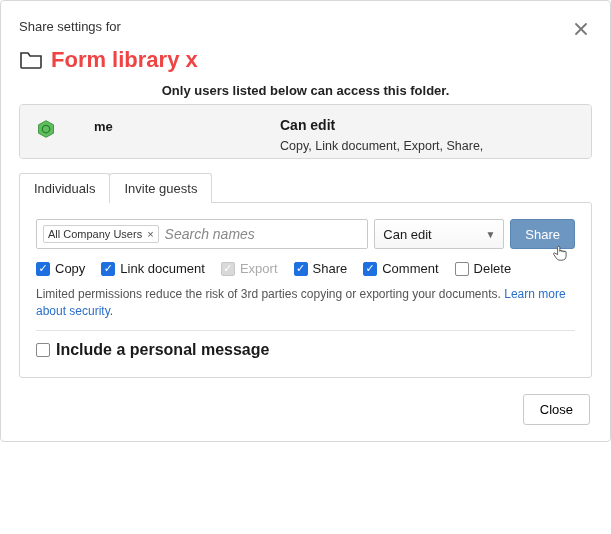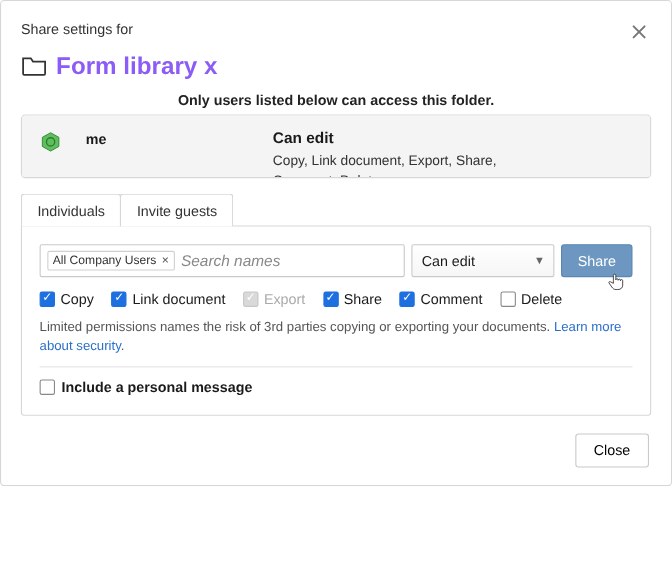--- a/index.html
+++ b/index.html
@@ -46,40 +46,40 @@
   .folder-icon {
     width: 24px;
     height: 20px;
     stroke: #333;
     fill: none;
     stroke-width: 1.6;
   }
   .title-text {
     font-size: 22px;
     font-weight: 700;
-    color: #8b5cf6;
+    color: #ef4444;
   }
   .subtitle {
     text-align: center;
     font-weight: 700;
     font-size: 13px;
     color: #222;
     margin-bottom: 6px;
   }
   .users-panel {
     border: 1px solid #d7d7d7;
     border-radius: 4px;
     height: 170px;
     overflow: hidden;
   }
   .user-row {
     background: #f4f4f4;
     display: flex;
     padding: 12px 14px 10px 14px;
-    gap: 20px;
+    gap: 36px;
   }
   .avatar-cell {
     width: 24px;
     display: flex;
     justify-content: center;
     padding-top: 2px;
   }
   .avatar-icon {
     width: 20px; height: 20px;
   }
@@ -268,21 +268,21 @@
   }
   .divider {
     border: none;
     border-top: 1px solid #e4e4e4;
     margin: 10px 0;
   }
   .personal-row {
     display: flex;
     align-items: center;
     gap: 6px;
-    font-size: 13px;
+    font-size: 16px;
     font-weight: 700;
   }
   .footer {
     display: flex;
     justify-content: flex-end;
     margin-top: 16px;
     margin-right: 2px;
   }
   .close-btn {
     background: #fff;
@@ -384,21 +384,21 @@
           <span class="cbox checked">✓</span>
           <span>Comment</span>
         </label>
         <label class="chk">
           <span class="cbox"></span>
           <span>Delete</span>
         </label>
       </div>
 
       <div class="helper">
-        <span>Limited permissions names the risk of 3rd parties copying or exporting your documents. </span><a href="#">Learn more about security</a><span>.</span>
+        <span>Limited permissions reduce the risk of 3rd parties copying or exporting your documents. </span><a href="#">Learn more about security</a><span>.</span>
       </div>
 
       <hr class="divider">
 
       <label class="personal-row">
         <span class="cbox"></span>
         <span>Include a personal message</span>
       </label>
 
     </div>

